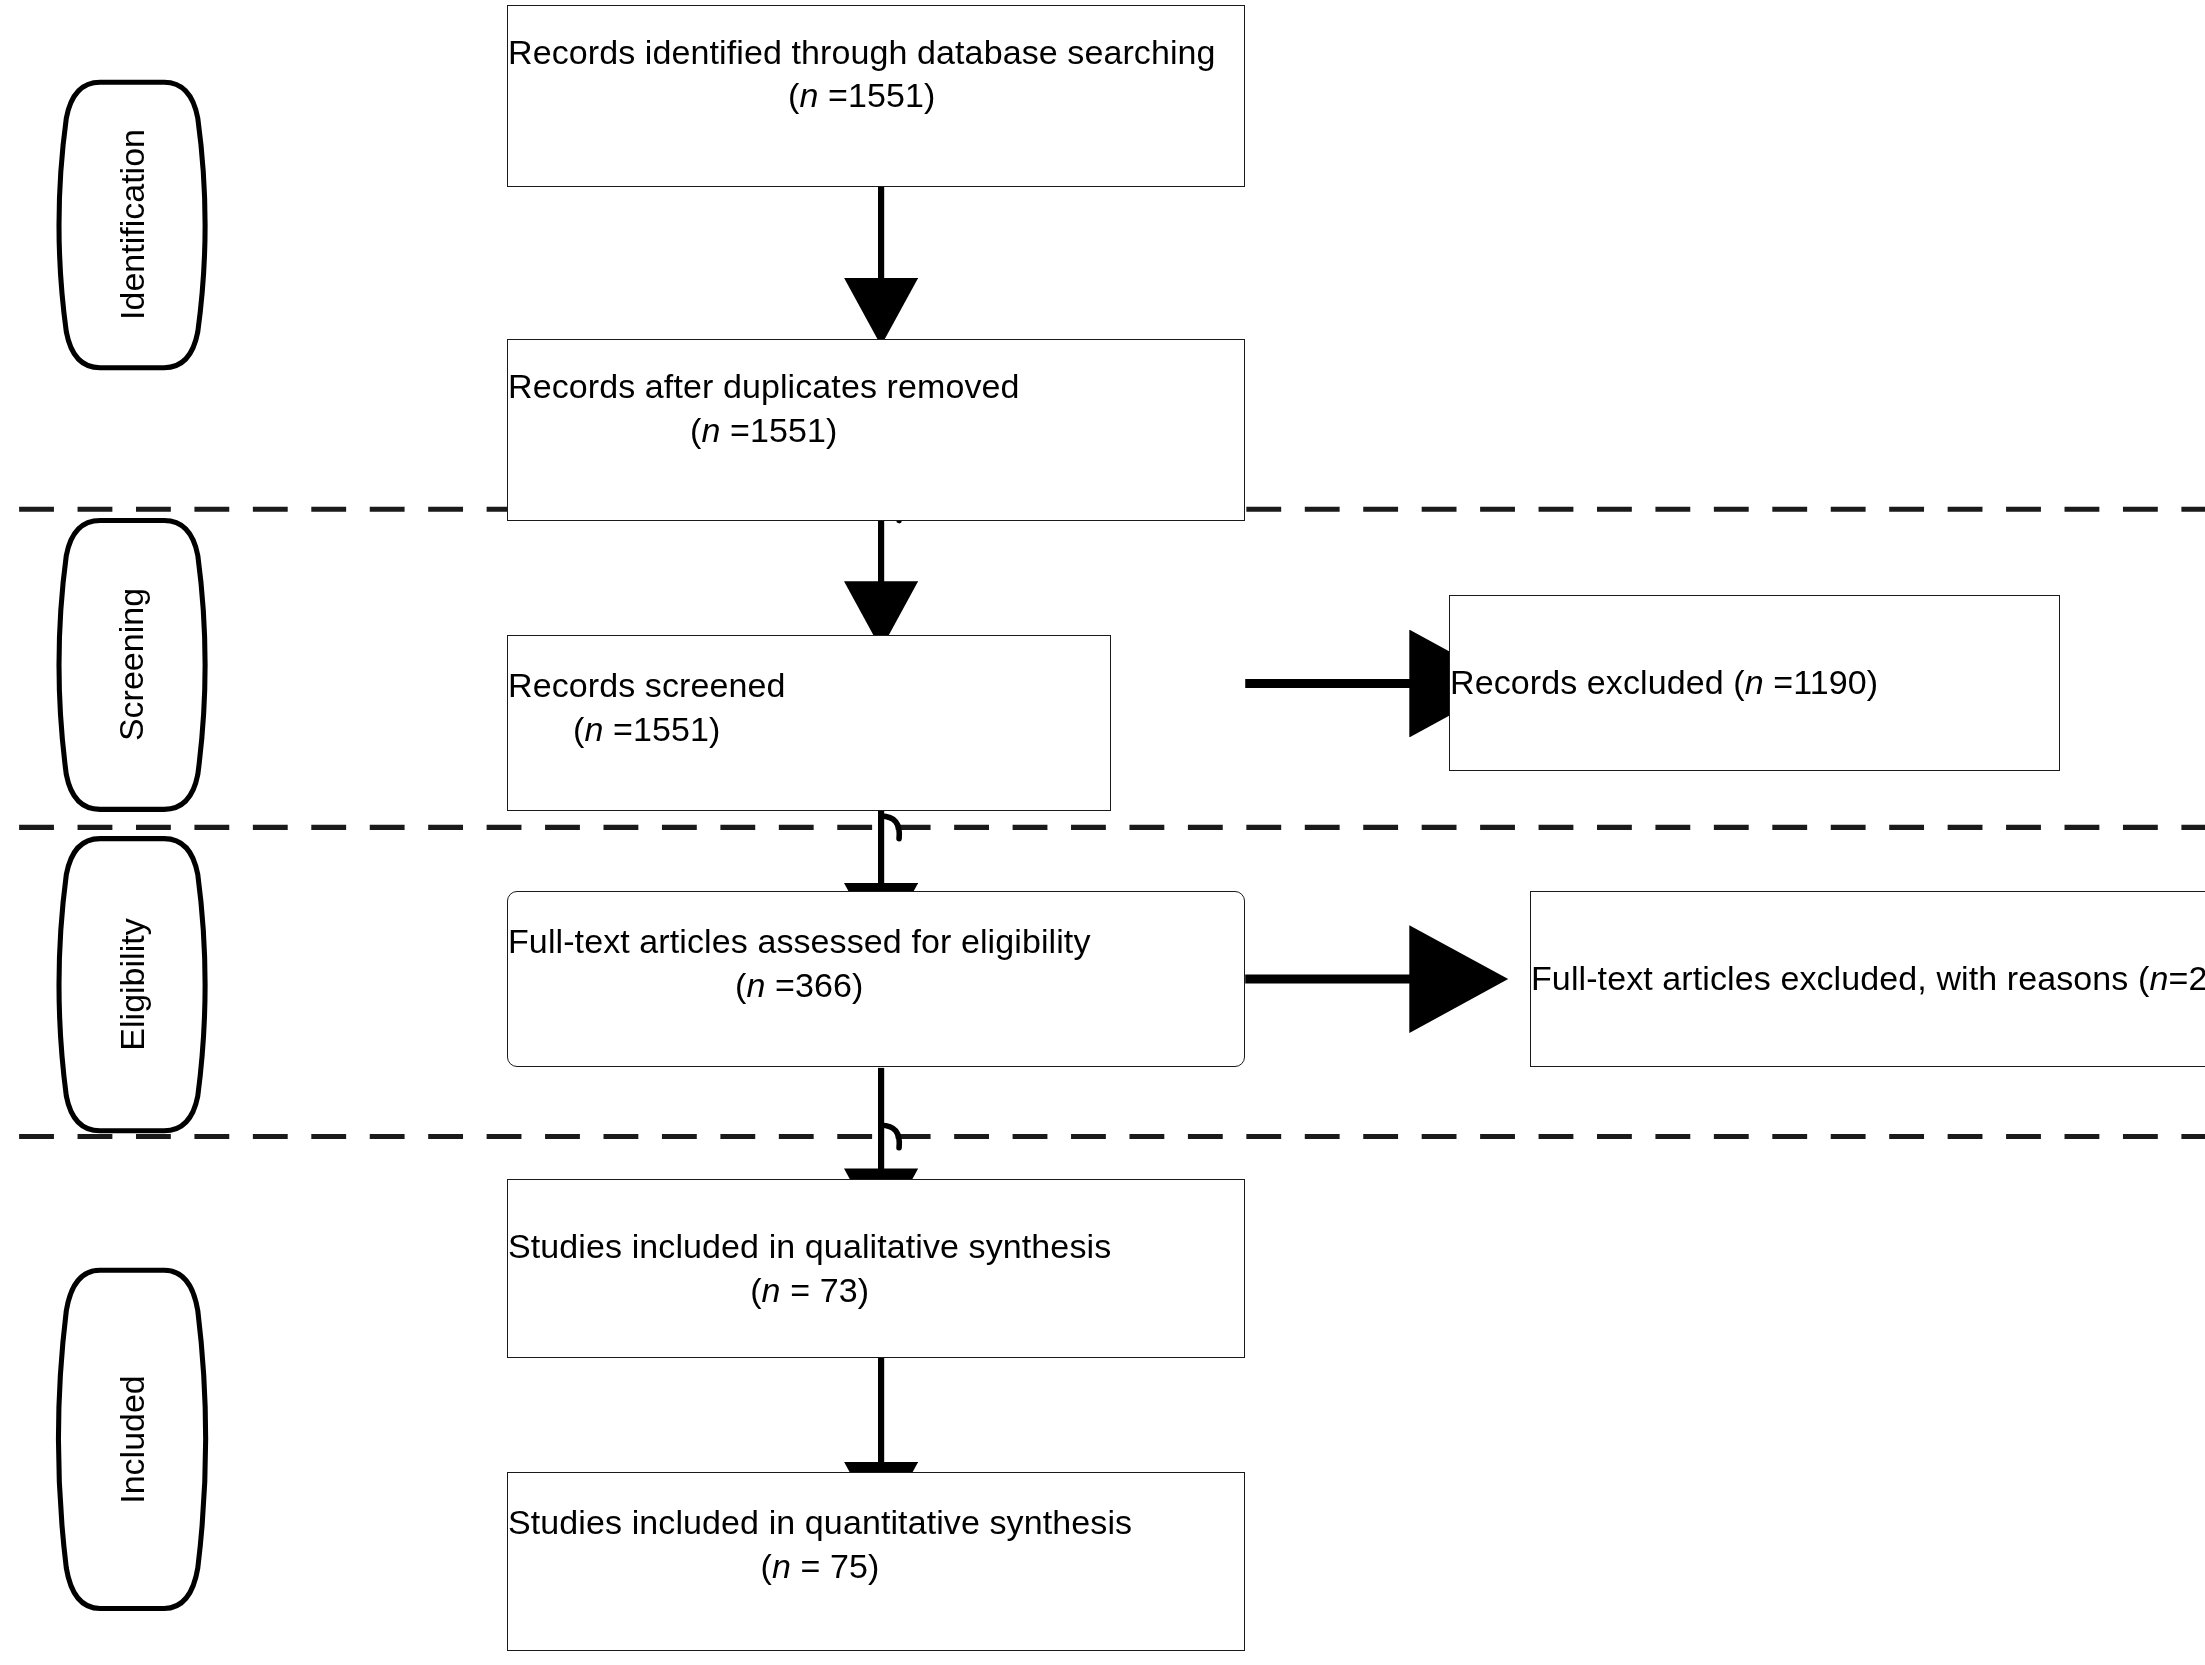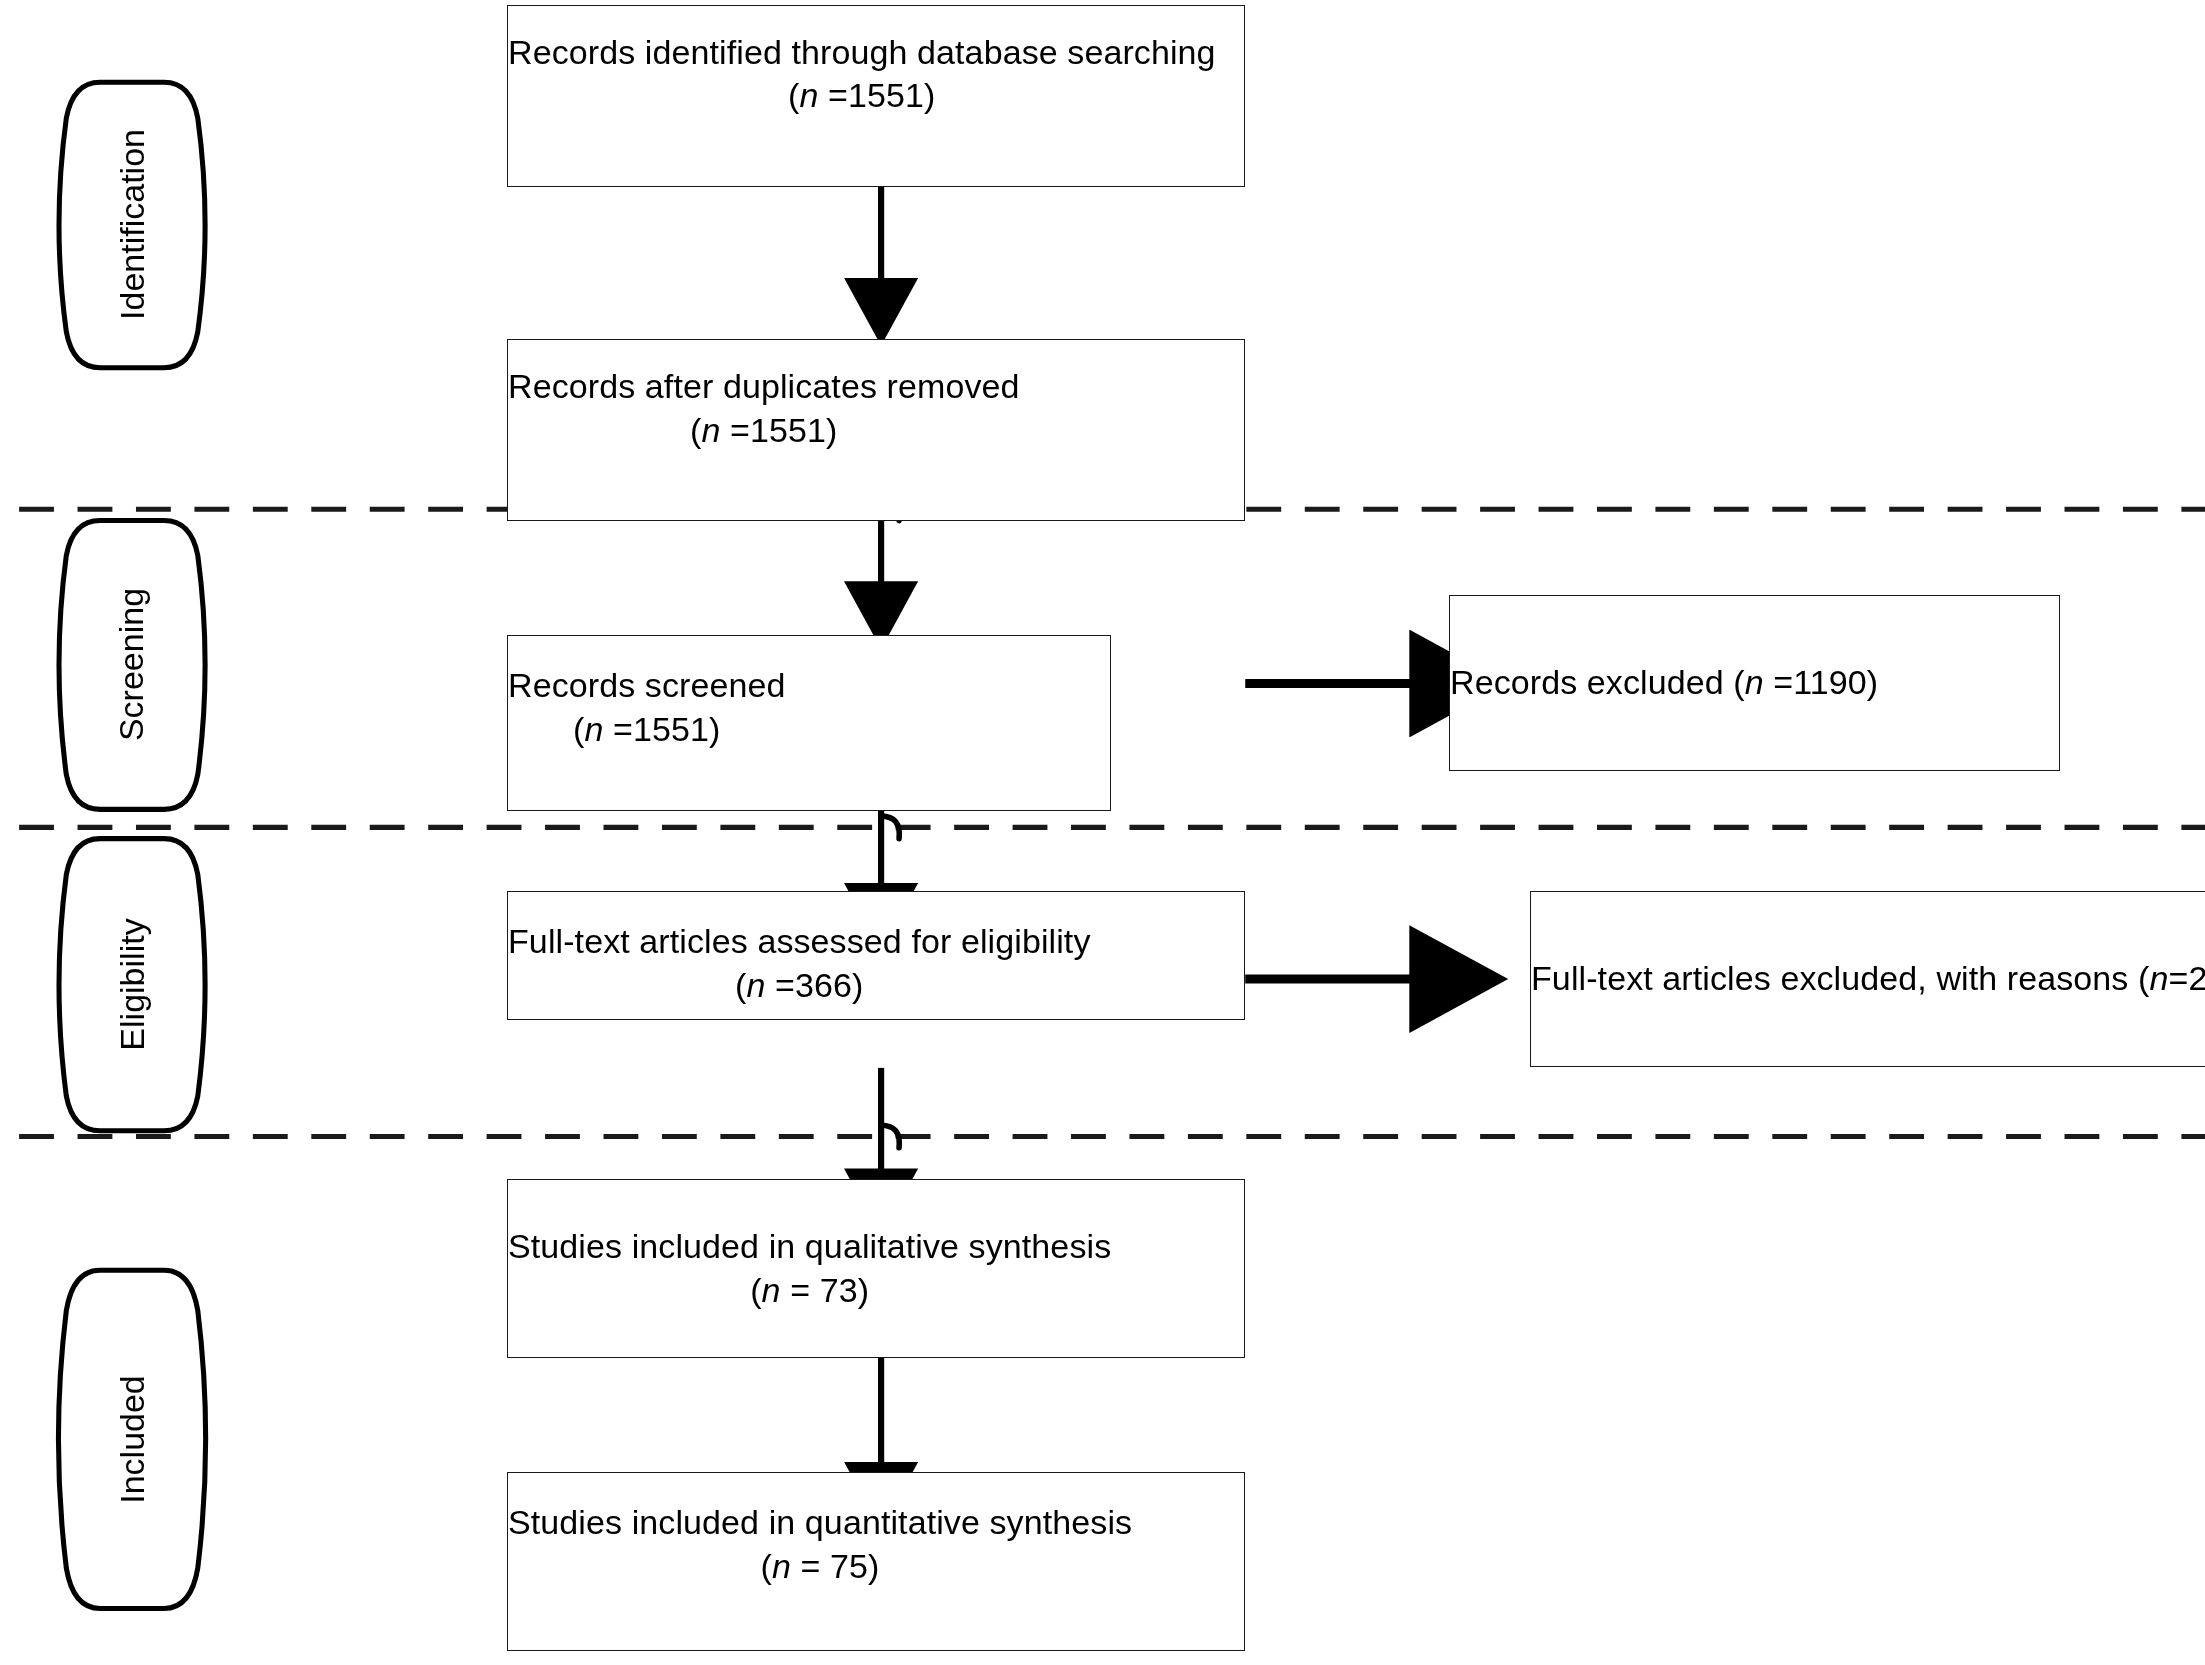--- a/index.html
+++ b/index.html
@@ -94,21 +94,21 @@
       <div><span>(</span><span class="ital">n</span><span> =1551)</span></div>
     </div>
   </div>
 
   <div class="boxwrap" style="left:1449px;top:595px;width:611px;height:176px;">
     <div class="boxtxt">
       <div><span>Records excluded (</span><span class="ital">n</span><span> =1190)</span></div>
     </div>
   </div>
 
-  <div class="boxwrap" style="left:507px;top:891px;width:738px;height:129px;align-items:flex-start;padding-top:28px;">
+  <div class="boxwrap" style="left:507px;top:891px;width:738px;height:176px;align-items:flex-start;padding-top:28px;border-radius:10px;">
     <div class="boxtxt">
       <div>Full-text articles assessed for eligibility</div>
       <div><span>(</span><span class="ital">n</span><span> =366)</span></div>
     </div>
   </div>
 
   <div class="boxwrap" style="left:1530px;top:891px;width:736px;height:176px;">
     <div class="boxtxt">
       <div><span>Full-text articles excluded, with reasons (</span><span class="ital">n</span><span>=293)</span></div>
     </div>

